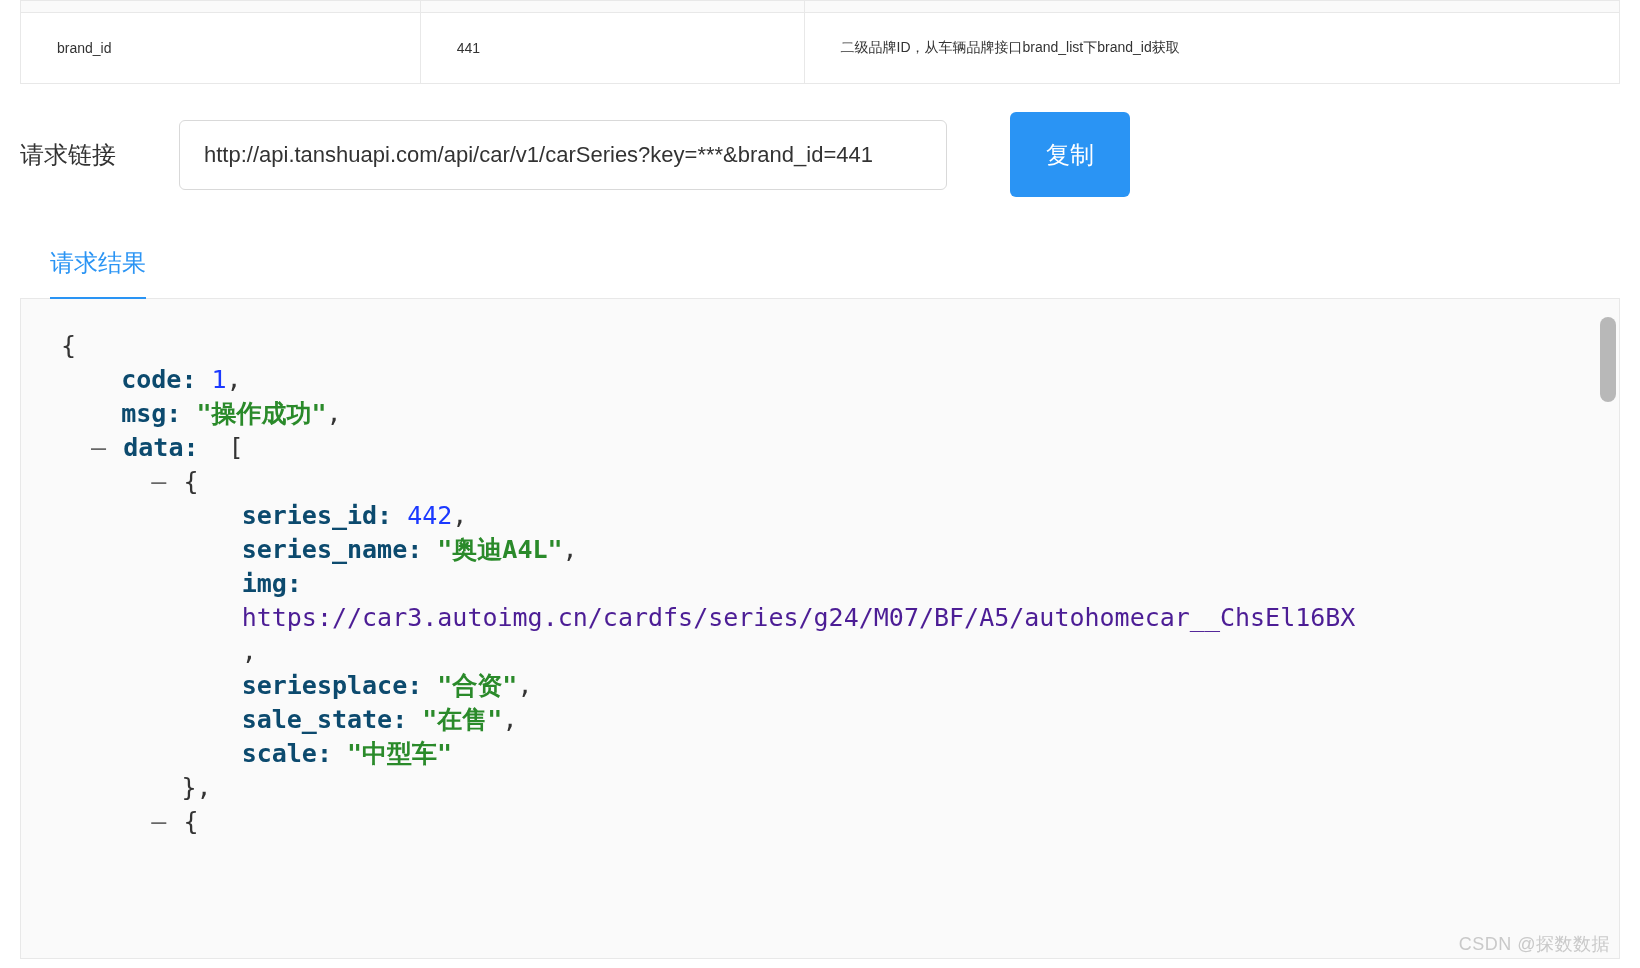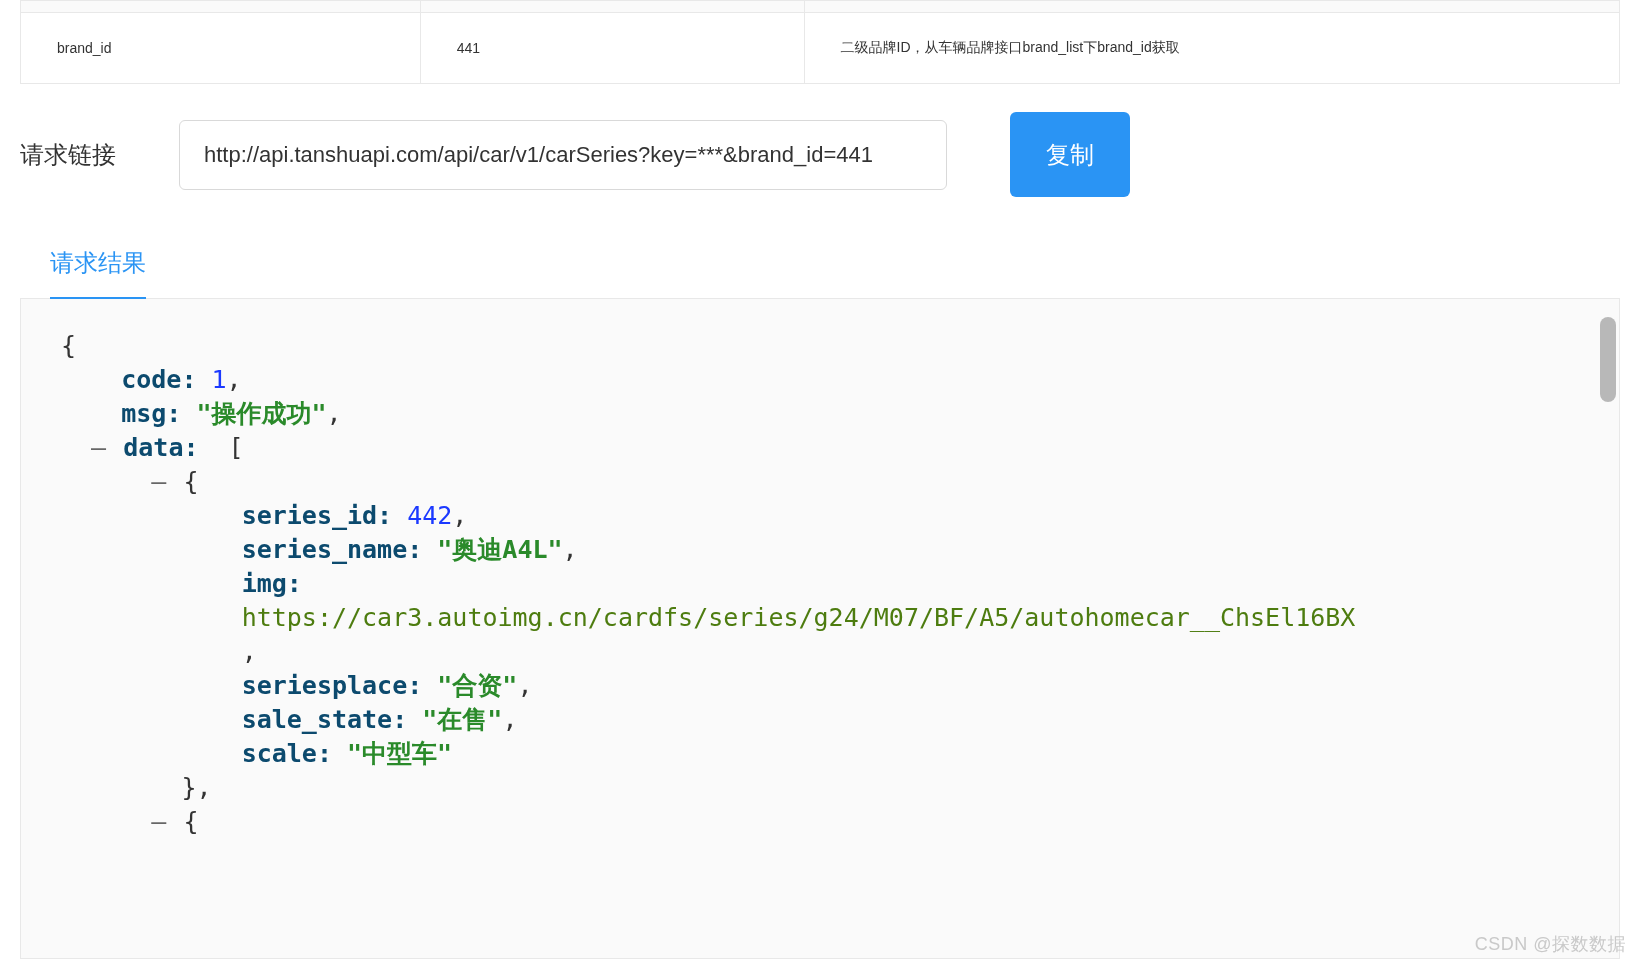--- a/index.html
+++ b/index.html
@@ -106,36 +106,36 @@
       font-family: inherit;
       white-space: pre;
       margin: 0;
     }
     .key { font-weight: bold; color: #0c4a6e; }
     .punct { color: #333; }
     .brace { color: #333; }
     .num { color: #1b39ff; }
     .str { color: #2a8a2a; font-weight: bold; }
     .toggle { color: #666; margin-right: 2px; }
-    .url-val { color: #4d7c0f; }
+    .url-val { color: #4c1d95; }
 
     .scrollbar-thumb {
       position: absolute;
       right: 3px;
       top: 18px;
       width: 16px;
       height: 85px;
       background: #b8b8b8;
       border-radius: 8px;
     }
 
     .watermark {
       position: fixed;
       bottom: 12px;
-      right: 14px;
+      right: 30px;
       font-size: 18px;
       color: #c9c9c9;
       letter-spacing: 0.5px;
     }
   </style>
 </head>
 <body>
 
 <div class="container">
   <table class="table">

